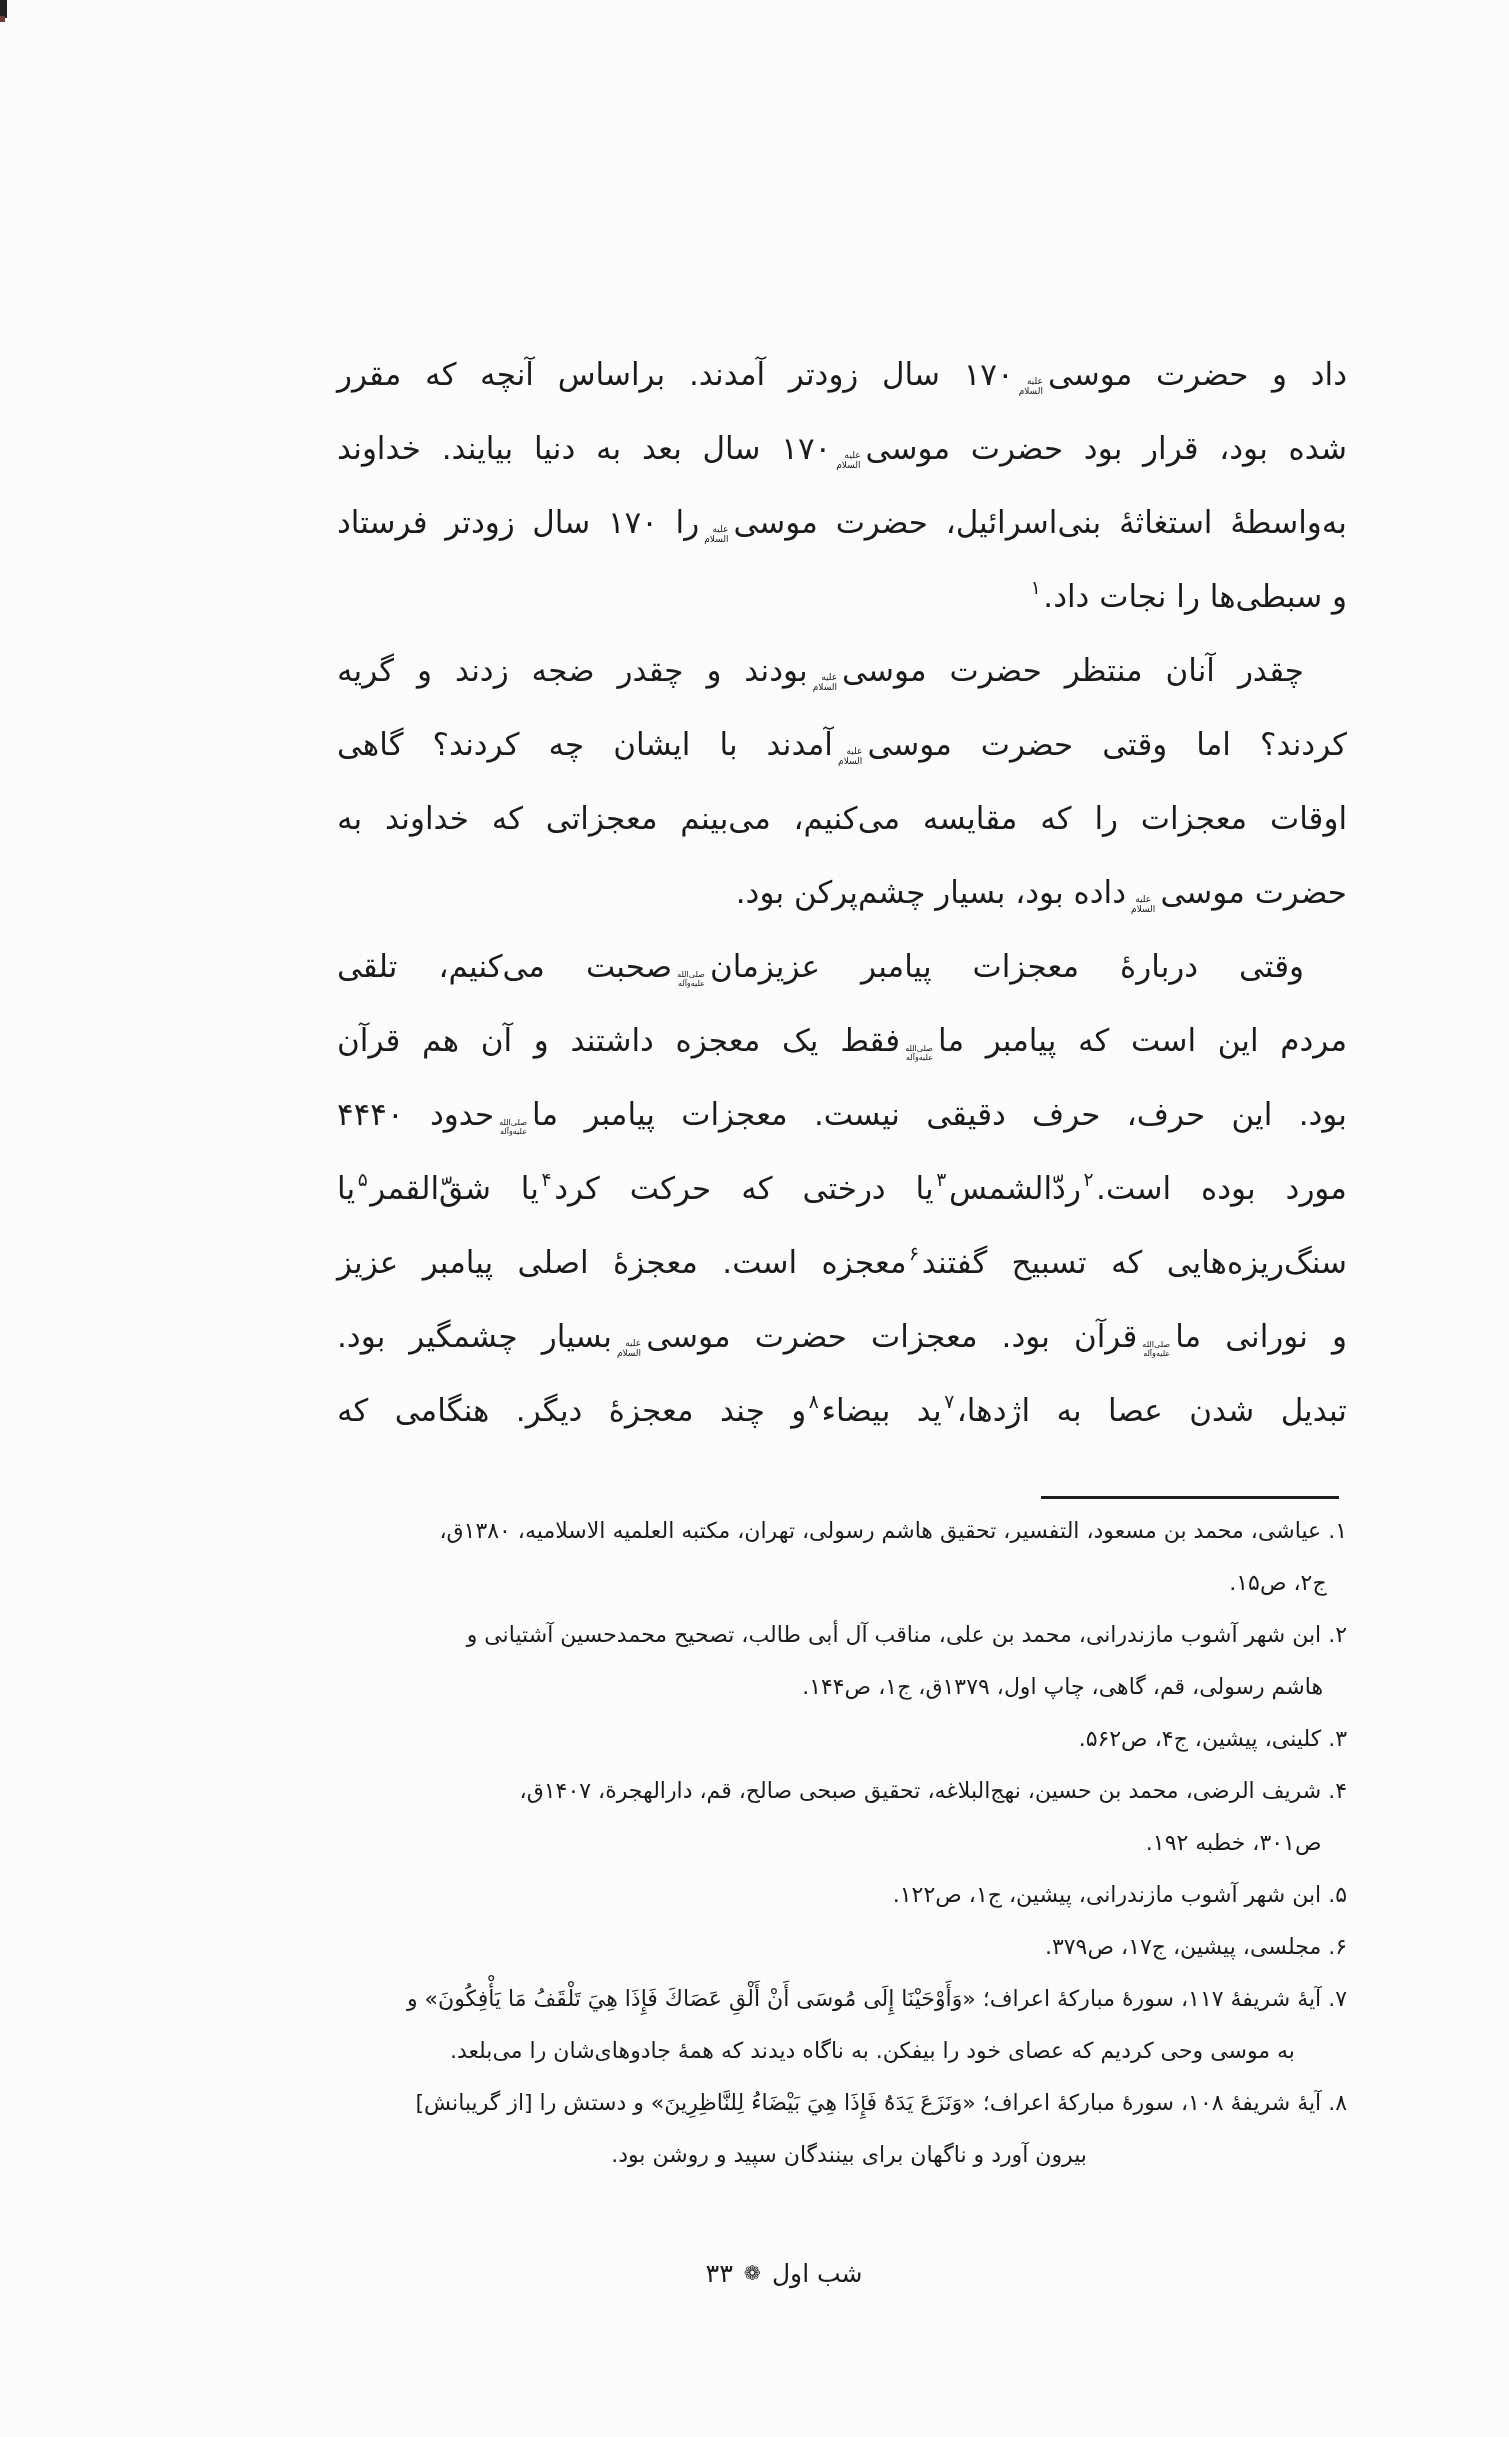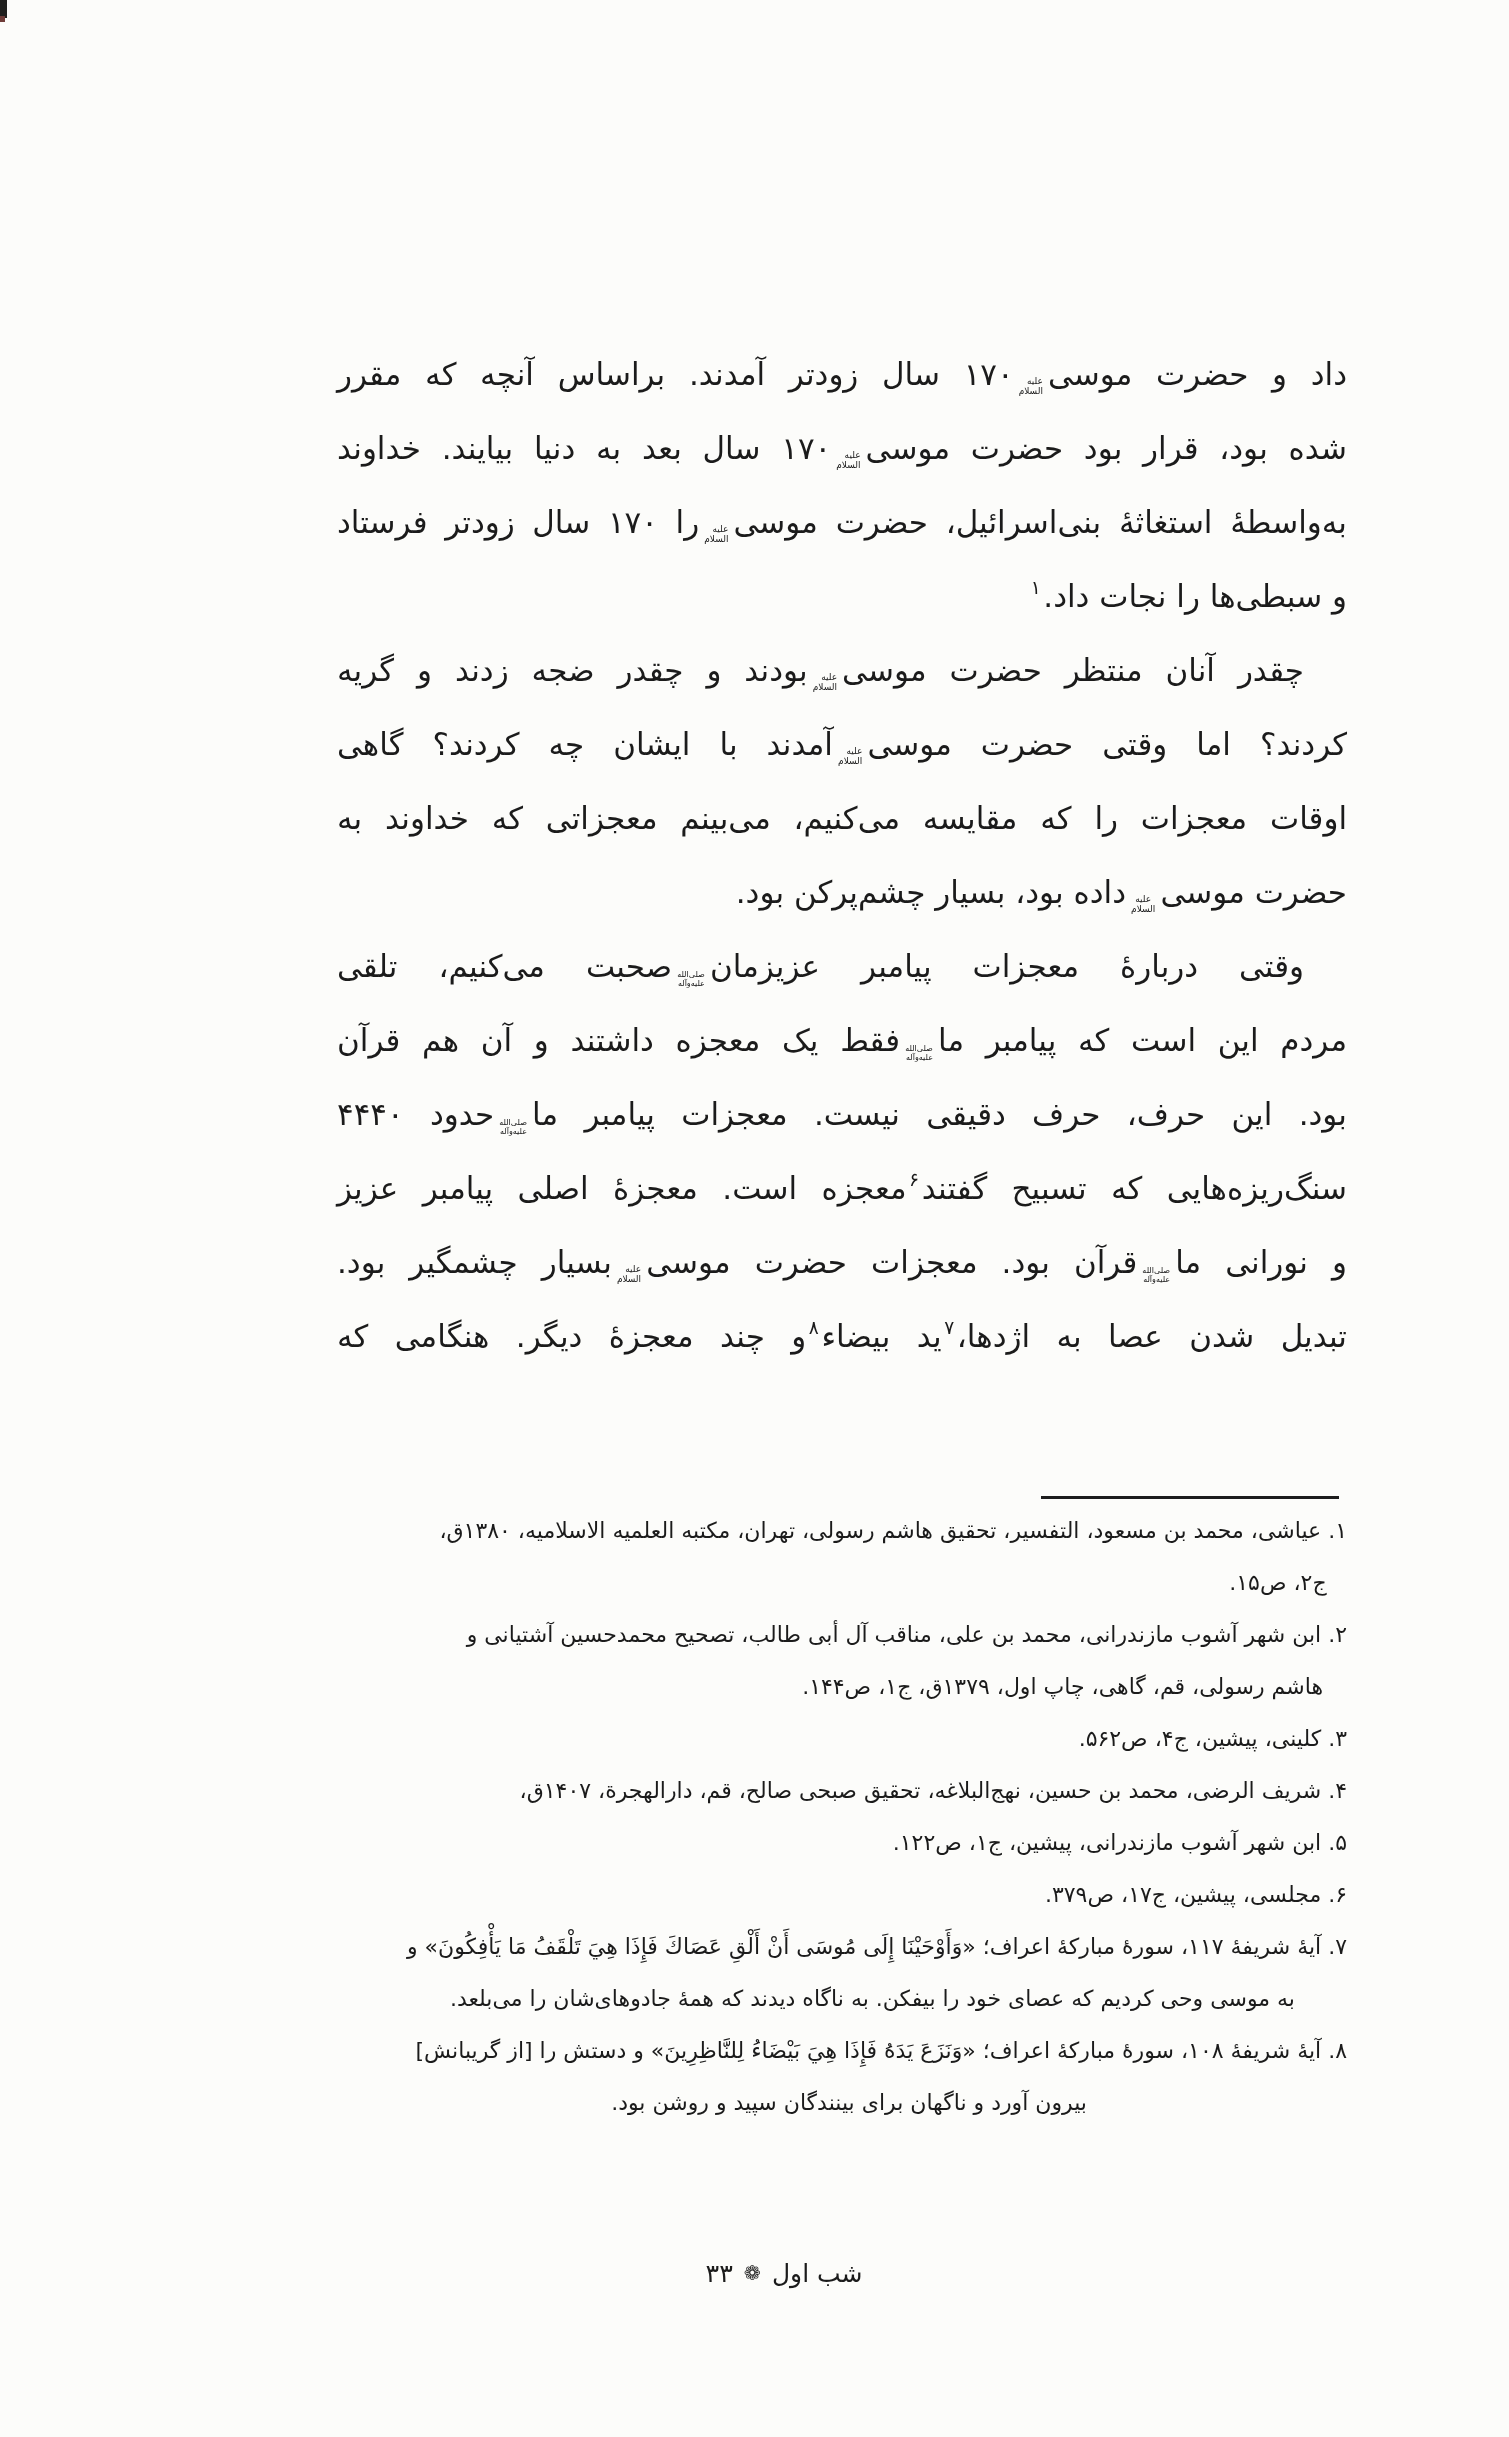--- a/index.html
+++ b/index.html
@@ -64,34 +64,36 @@
       <div class="line justify-full">شده بود، قرار بود حضرت موسی<span class="hon as"><div>علیه</div><div>السلام</div></span>۱۷۰ سال بعد به دنیا بیایند. خداوند</div>
       <div class="line justify-full">به‌واسطهٔ استغاثهٔ بنی‌اسرائیل، حضرت موسی<span class="hon as"><div>علیه</div><div>السلام</div></span>را ۱۷۰ سال زودتر فرستاد</div>
       <div class="line align-right">و سبطی‌ها را نجات داد.<span class="fn-ref">۱</span></div>
       <div class="line justify-full" style="padding-right: 43px;">چقدر آنان منتظر حضرت موسی<span class="hon as"><div>علیه</div><div>السلام</div></span>بودند و چقدر ضجه زدند و گریه</div>
       <div class="line justify-full">کردند؟ اما وقتی حضرت موسی<span class="hon as"><div>علیه</div><div>السلام</div></span>آمدند با ایشان چه کردند؟ گاهی</div>
       <div class="line justify-full">اوقات معجزات را که مقایسه می‌کنیم، می‌بینم معجزاتی که خداوند به</div>
       <div class="line align-right">حضرت موسی<span class="hon as"><div>علیه</div><div>السلام</div></span>داده بود، بسیار چشم‌پرکن بود.</div>
       <div class="line justify-full" style="padding-right: 43px;">وقتی دربارهٔ معجزات پیامبر عزیزمان<span class="hon saw"><div>صلی‌الله</div><div>علیه‌وآله</div></span>صحبت می‌کنیم، تلقی</div>
       <div class="line justify-full">مردم این است که پیامبر ما<span class="hon saw"><div>صلی‌الله</div><div>علیه‌وآله</div></span>فقط یک معجزه داشتند و آن هم قرآن</div>
       <div class="line justify-full">بود. این حرف، حرف دقیقی نیست. معجزات پیامبر ما<span class="hon saw"><div>صلی‌الله</div><div>علیه‌وآله</div></span>حدود ۴۴۴۰</div>
+      <div class="line justify-full">مورد بوده است.<span class="fn-ref">۲</span>ردّالشمس<span class="fn-ref">۳</span>یا درختی که حرکت کرد<span class="fn-ref">۴</span>یا شقّ‌القمر<span class="fn-ref">۵</span>یا</div>
       <div class="line justify-full">سنگ‌ریزه‌هایی که تسبیح گفتند<span class="fn-ref">۶</span>معجزه است. معجزهٔ اصلی پیامبر عزیز</div>
       <div class="line justify-full">و نورانی ما<span class="hon saw"><div>صلی‌الله</div><div>علیه‌وآله</div></span>قرآن بود. معجزات حضرت موسی<span class="hon as"><div>علیه</div><div>السلام</div></span>بسیار چشمگیر بود.</div>
       <div class="line justify-full">تبدیل شدن عصا به اژدها،<span class="fn-ref">۷</span>ید بیضاء<span class="fn-ref">۸</span>و چند معجزهٔ دیگر. هنگامی که</div>
     </div>
 
   <div class="sep"></div>
 
   <div class="footnotes">
       <div class="fline">۱. عیاشی، محمد بن مسعود، التفسیر، تحقیق هاشم رسولی، تهران، مکتبه العلمیه الاسلامیه، ۱۳۸۰ق،</div>
       <div class="fline" style="padding-right: 20.4px;">ج۲، ص۱۵.</div>
       <div class="fline">۲. ابن شهر آشوب مازندرانی، محمد بن علی، مناقب آل أبی طالب، تصحیح محمدحسین آشتیانی و</div>
       <div class="fline" style="padding-right: 24px;">هاشم رسولی، قم، گاهی، چاپ اول، ۱۳۷۹ق، ج۱، ص۱۴۴.</div>
       <div class="fline">۳. کلینی، پیشین، ج۴، ص۵۶۲.</div>
       <div class="fline">۴. شریف الرضی، محمد بن حسین، نهج‌البلاغه، تحقیق صبحی صالح، قم، دارالهجرة، ۱۴۰۷ق،</div>
+      <div class="fline" style="padding-right: 25.5px;">ص۳۰۱، خطبه ۱۹۲.</div>
       <div class="fline">۵. ابن شهر آشوب مازندرانی، پیشین، ج۱، ص۱۲۲.</div>
       <div class="fline">۶. مجلسی، پیشین، ج۱۷، ص۳۷۹.</div>
       <div class="fline">۷. آیهٔ شریفهٔ ۱۱۷، سورهٔ مبارکهٔ اعراف؛ «وَأَوْحَيْنَا إِلَى مُوسَى أَنْ أَلْقِ عَصَاكَ فَإِذَا هِيَ تَلْقَفُ مَا يَأْفِكُونَ» و</div>
       <div class="fline" style="padding-right: 52px;">به موسی وحی کردیم که عصای خود را بیفکن. به ناگاه دیدند که همهٔ جادوهای‌شان را می‌بلعد.</div>
       <div class="fline">۸. آیهٔ شریفهٔ ۱۰۸، سورهٔ مبارکهٔ اعراف؛ «وَنَزَعَ يَدَهُ فَإِذَا هِيَ بَيْضَاءُ لِلنَّاظِرِينَ» و دستش را [از گریبانش]</div>
       <div class="fline" style="padding-right: 260px;">بیرون آورد و ناگهان برای بینندگان سپید و روشن بود.</div>
     </div>
 
   <div class="footer">
     <span class="sec">شب اول</span><span class="orn">❁</span><span class="num">۳۳</span>

